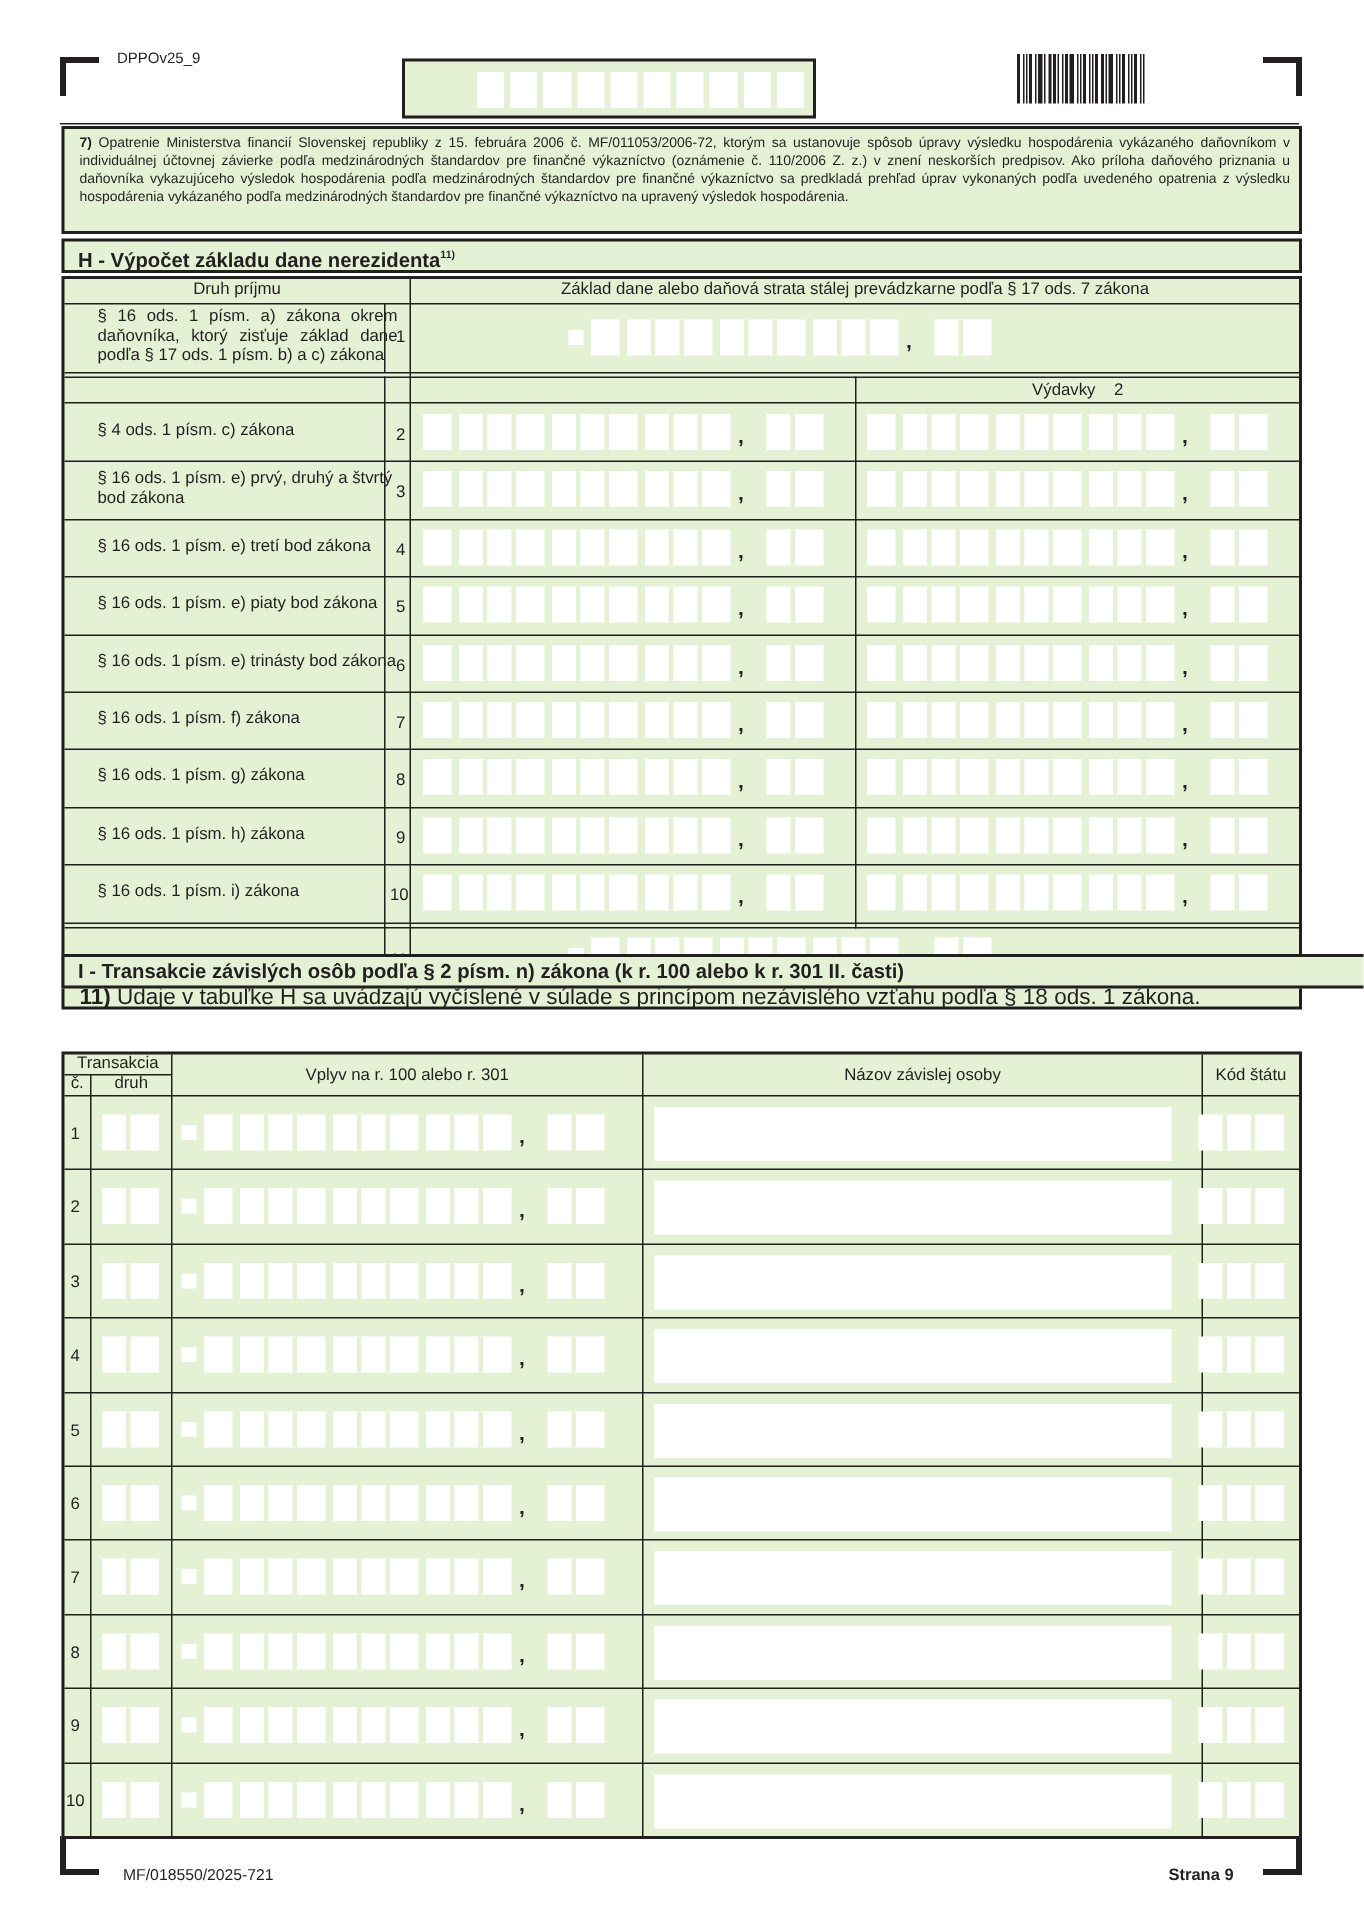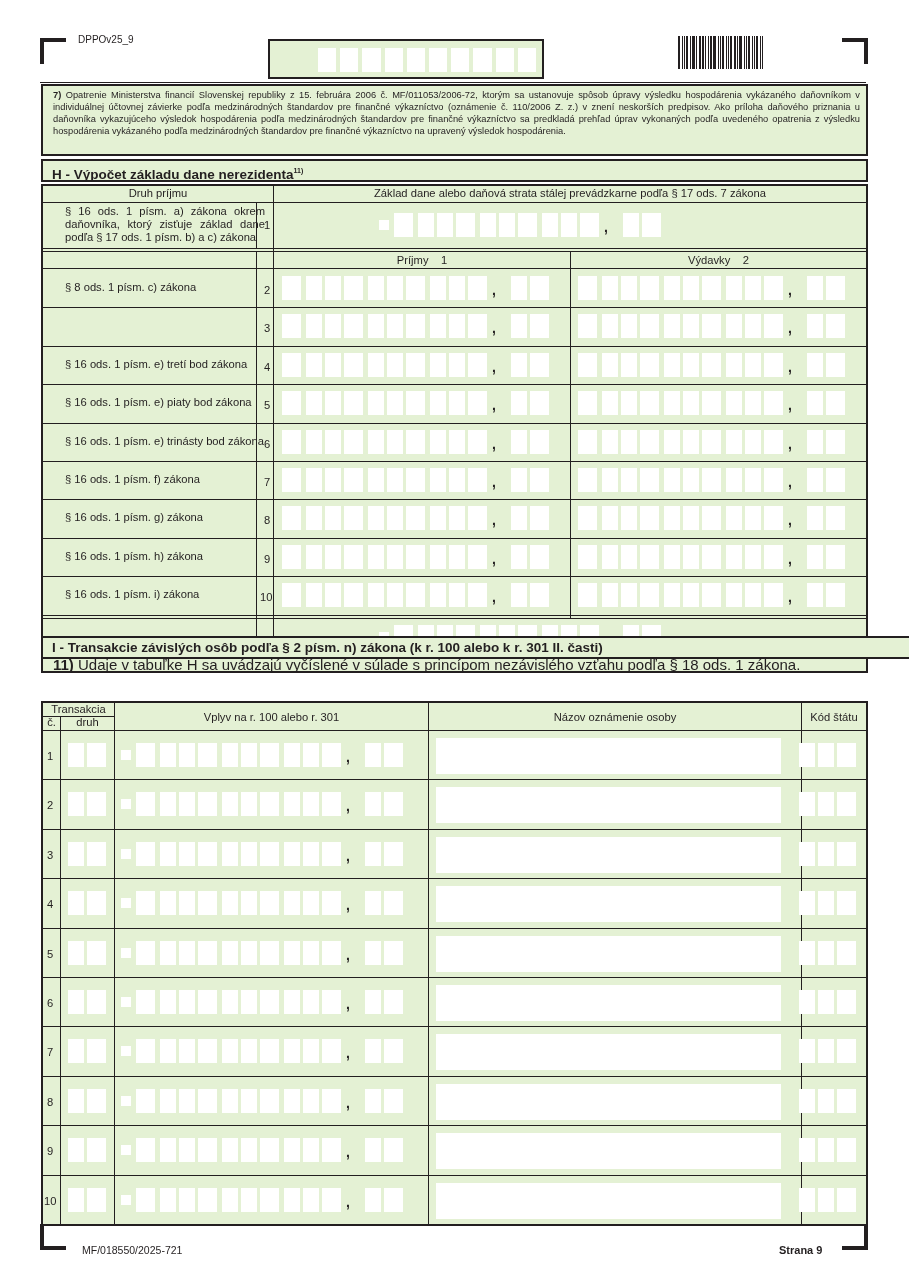--- a/index.html
+++ b/index.html
@@ -163,28 +163,27 @@
       </div>
       <div class="comma">,</div>
       <div class="dg">
         <div class="d"></div>
         <div class="d"></div>
       </div>
     </div>
 
   <div class="hline" style="top:62px;width:823px;"></div>
   <div class="hline" style="top:65px;width:823px;"></div>
-  <div class="abs" style="left:231px;top:66px;width:296px;height:17px;text-align:center;font-size:11.2px;line-height:16px;white-space:pre;">Príjmy    1</div>
   <div class="abs" style="left:528px;top:66px;width:295px;height:17px;text-align:center;font-size:11.2px;line-height:16px;white-space:pre;">Výdavky    2</div>
   <div class="vline" style="left:527px;top:65px;height:368px;"></div>
   <div class="vline" style="left:213px;top:65px;height:404px;"></div>
   <div class="hline" style="top:82px;width:823px;"></div>
 
   <div id="hrows"></div>
-<div class="rlabel" style="width: 205px; top: 95px;">§ 8 ods. 1 písm. c) zákona</div>
+<div class="rlabel" style="width: 205px; top: 95px;">§ 4 ods. 1 písm. c) zákona</div>
     <div class="rnum" style="top: 98px;">2</div>
     <div class="dgroup" style="left: 239px; top: 90px;">
       <div class="dg">
         <div class="d"></div>
       </div>
       <div class="dg">
         <div class="d"></div>
         <div class="d"></div>
         <div class="d"></div>
       </div>
@@ -223,20 +222,21 @@
         <div class="d"></div>
         <div class="d"></div>
       </div>
       <div class="comma">,</div>
       <div class="dg">
         <div class="d"></div>
         <div class="d"></div>
       </div>
     </div>
     <div class="hline" style="top: 121.4px; width: 823px;"></div>
+    <div class="rlabel" style="width: 205px; top: 127.4px;">§ 16 ods. 1 písm. e) prvý, druhý a štvrtý bod zákona</div>
     <div class="rnum" style="top: 136.4px;">3</div>
     <div class="dgroup" style="left: 239px; top: 128.4px;">
       <div class="dg">
         <div class="d"></div>
       </div>
       <div class="dg">
         <div class="d"></div>
         <div class="d"></div>
         <div class="d"></div>
       </div>
@@ -691,21 +691,21 @@
 <div class="box sec-head i-head">
   <span>I - Transakcie závislých osôb podľa § 2 písm. n) zákona (k r. 100 alebo k r. 301 II. časti)</span>
 </div>
 
 <div class="box itable" id="itable">
   <div class="ihdr" style="left:0;top:0;width:71px;line-height:13px;">Transakcia</div>
   <div class="hline" style="top:13px;width:71px;"></div>
   <div class="ihdr" style="left:0;top:13px;width:17px;line-height:13px;">č.</div>
   <div class="ihdr" style="left:18px;top:13px;width:53px;line-height:13px;">druh</div>
   <div class="ihdr" style="left:72px;top:8px;width:313px;">Vplyv na r. 100 alebo r. 301</div>
-  <div class="ihdr" style="left:386px;top:8px;width:372px;">Názov oznámenie osoby</div>
+  <div class="ihdr" style="left:386px;top:8px;width:372px;">Názov závislej osoby</div>
   <div class="ihdr" style="left:759px;top:8px;width:64px;">Kód štátu</div>
   <div class="hline" style="top:27px;width:823px;"></div>
   <div class="vline" style="left:17px;top:13px;height:508px;"></div>
   <div class="vline" style="left:71px;top:0;height:521px;"></div>
   <div class="vline" style="left:385px;top:0;height:521px;"></div>
   <div class="vline" style="left:758px;top:0;height:521px;"></div>
   <div id="irows"></div>
 <div class="inum" style="top: 47px;">1</div>
     <div class="dgroup" style="left: 25px; top: 40px;">
       <div class="dg">

